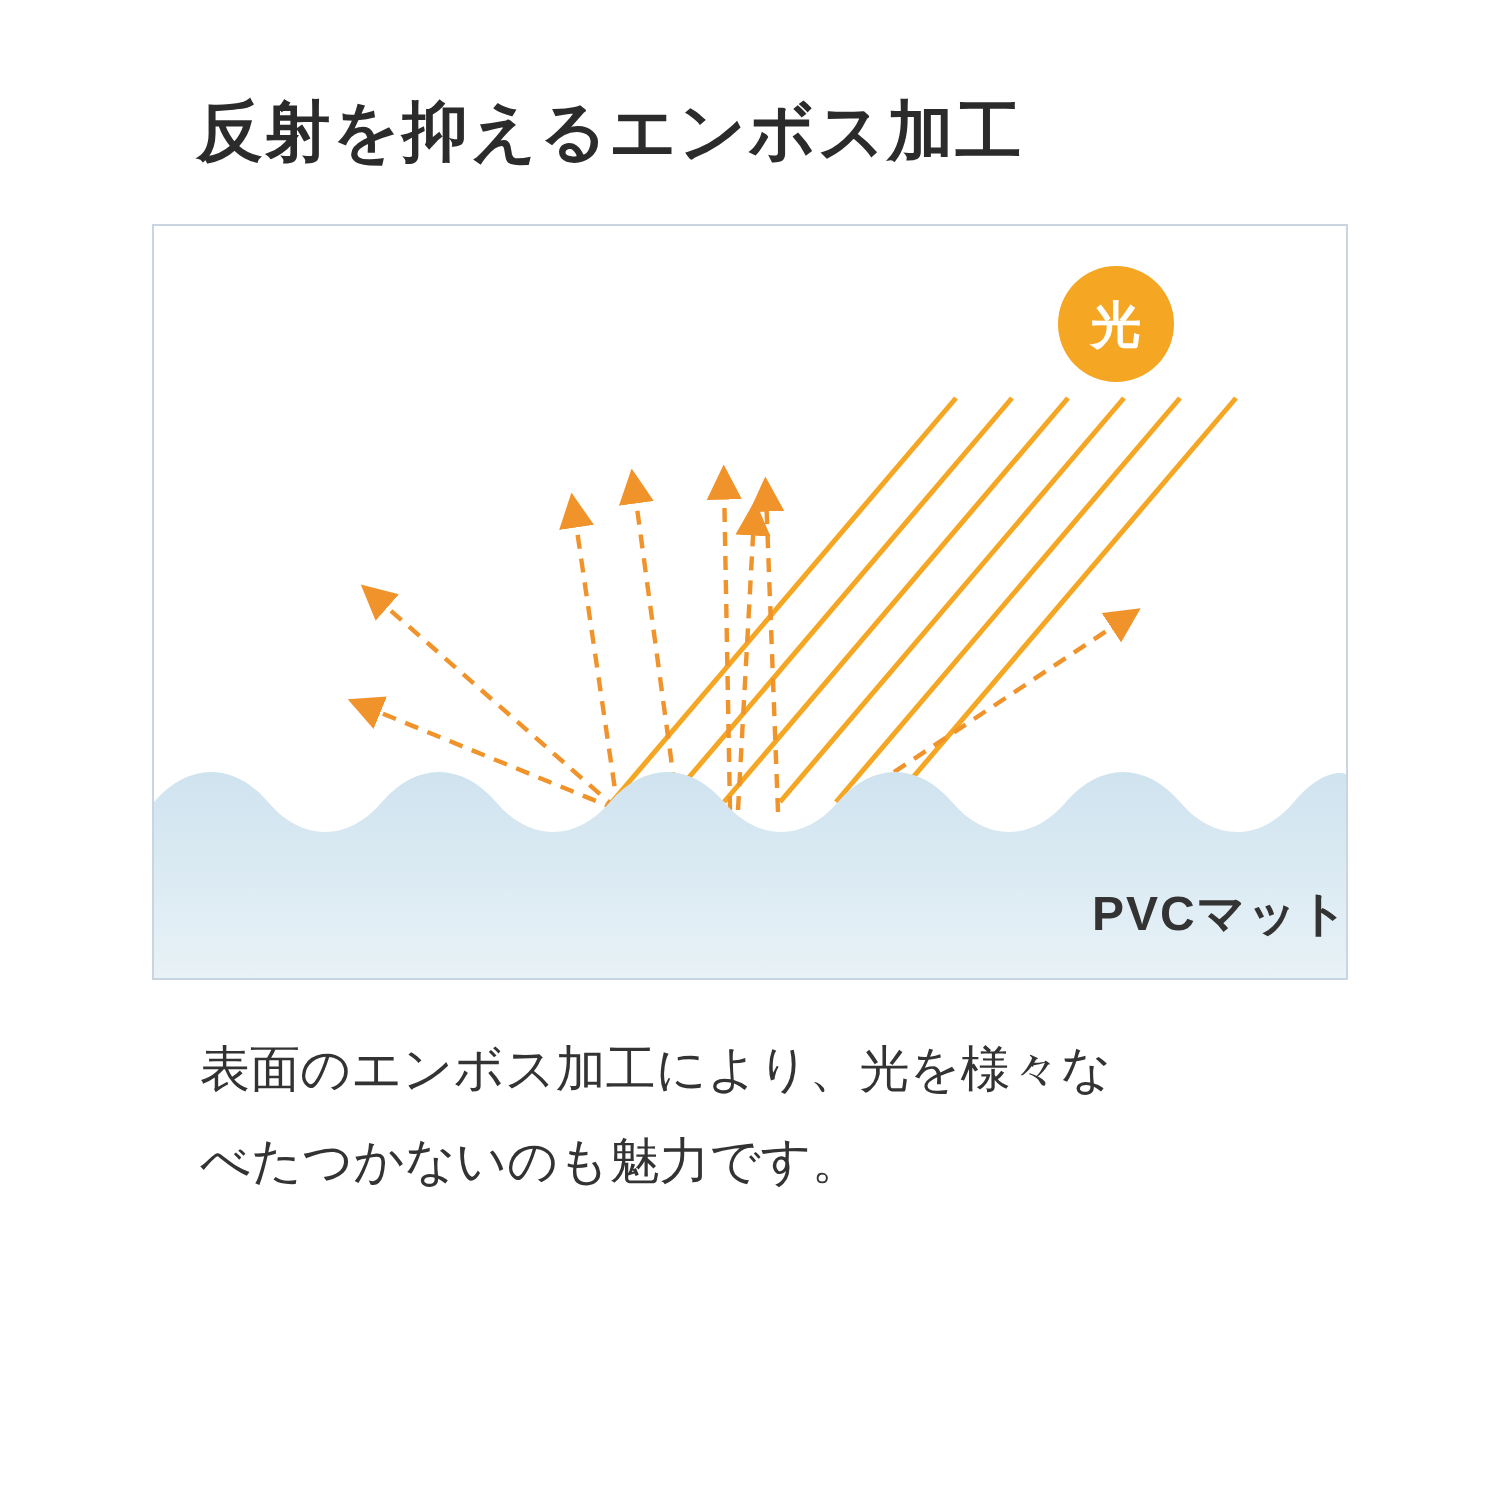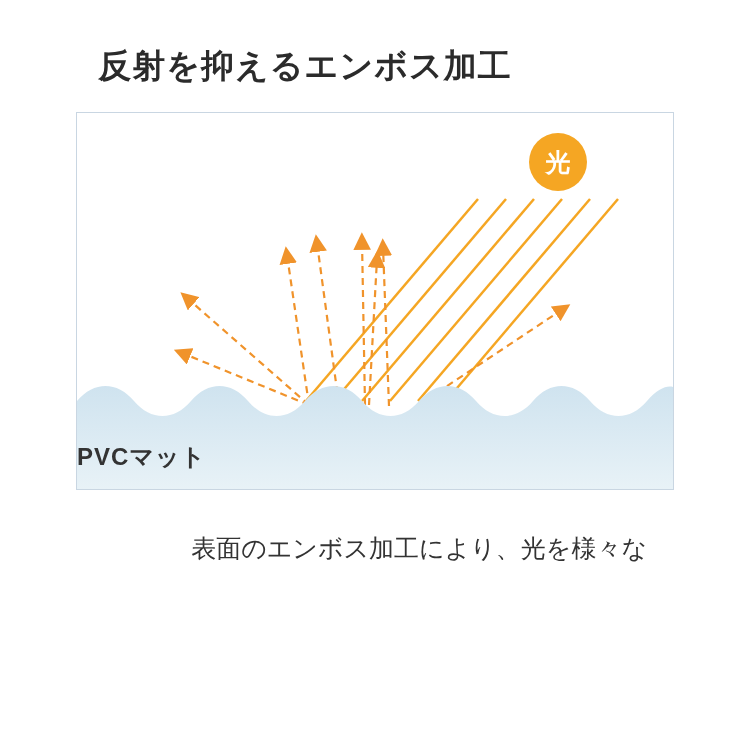--- a/index.html
+++ b/index.html
@@ -59,40 +59,39 @@
     display: flex;
     align-items: center;
     justify-content: center;
     font-family: "Liberation Sans", sans-serif;
   }
   .mat-label {
     position: absolute;
     left: 0;
     top: 328px;
     width: 598px;
-    text-align: left;
+    text-align: right;
     font-size: 24px;
     font-weight: bold;
     color: #333333;
     letter-spacing: 1px;
     font-family: "Liberation Sans", sans-serif;
   }
   .caption {
     position: absolute;
     left: 100px;
     top: 512px;
     width: 560px;
     font-size: 25px;
     line-height: 46px;
     color: #333333;
     font-family: "Liberation Sans", sans-serif;
   }
   .caption p {
-    margin: 13px;
-    text-align: right;
+    margin: 0;
   }
 </style>
 </head>
 <body>
 
 <div class="page">
 
   <div class="title">反射を抑えるエンボス加工</div>
 
   <div class="figure">
@@ -145,15 +144,16 @@
 
     <div class="light-badge">
       <span>光</span>
     </div>
 
     <div class="mat-label">PVCマット</div>
   </div>
 
   <div class="caption">
     <p>表面のエンボス加工により、光を様々な</p>
+    <p>べたつかないのも魅力です。</p>
   </div>
 
 </div>
 
 </body></html>

